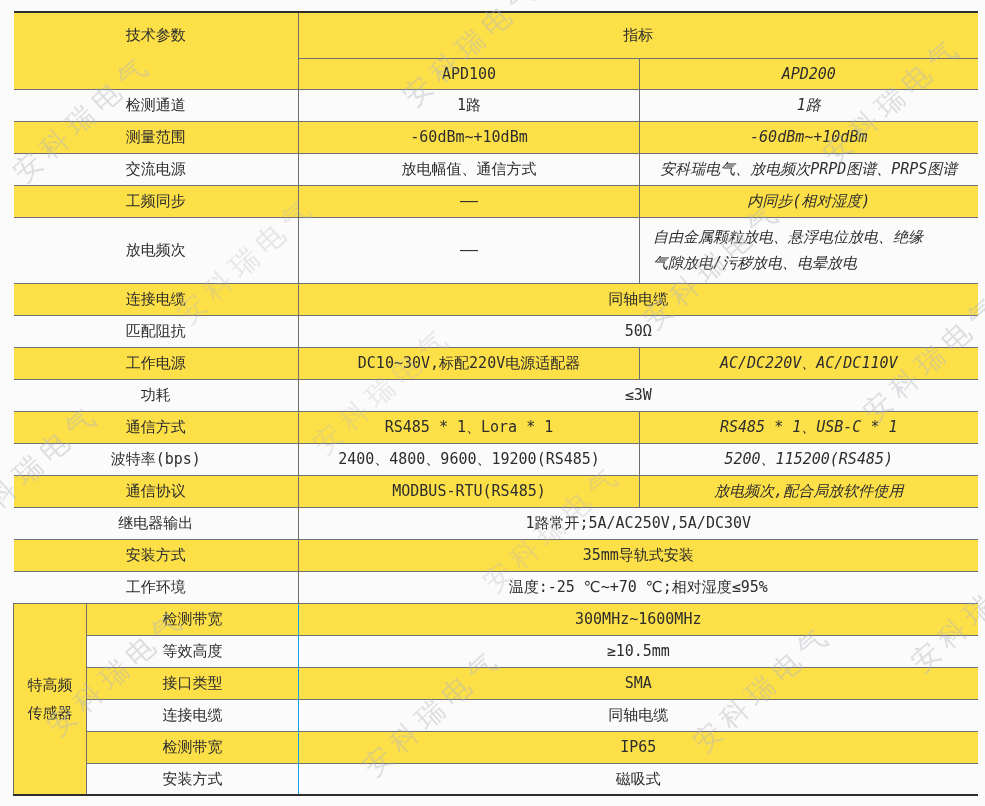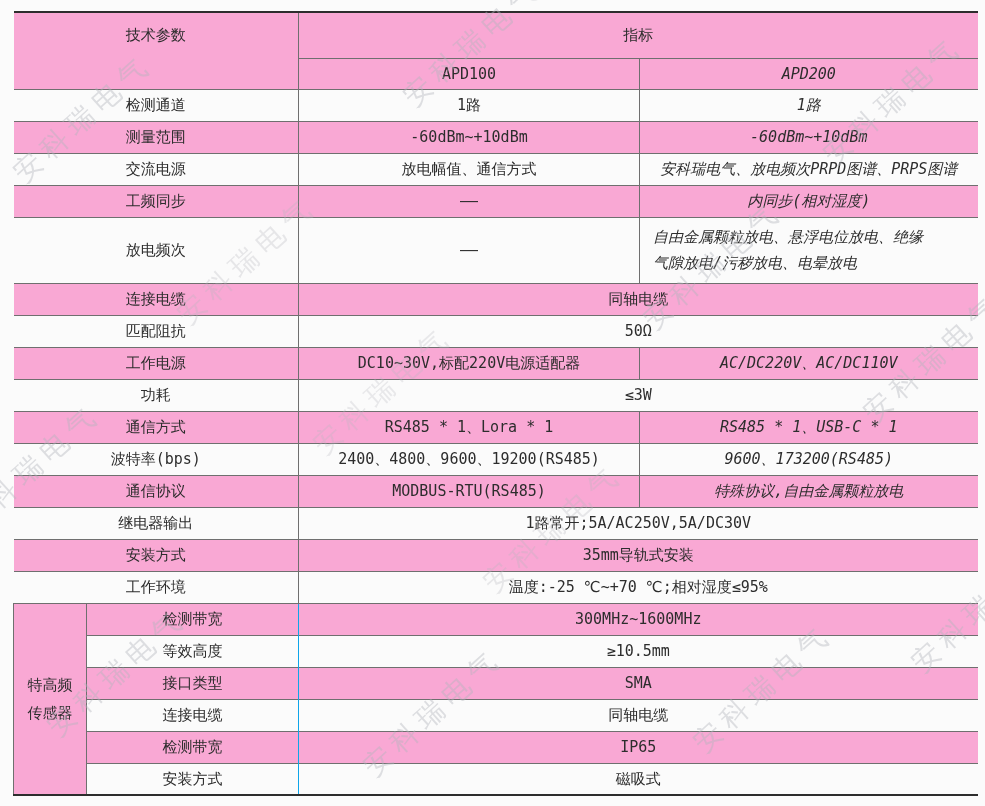--- a/index.html
+++ b/index.html
@@ -54,21 +54,21 @@
 
   tr { border-bottom:1px solid #6f6f6f; height:32px; }
   tr.h1 { height:46px; }
   tr.h2 { height:31px; }
   tr.tall { height:66px; border-bottom:1px solid #6f6f6f; }
 
   td {
     text-align:center; vertical-align:middle;
     padding:0 6px; overflow:hidden;
   }
-  tr.gray > td { background:#f9a8d4; }
+  tr.gray > td { background:#fde047; }
 
   td.lbl { border-right:1px solid #6f6f6f; }
   td.vb  { border-left:1px solid #6f6f6f;font-style:italic; }
 
   td.hdr-param { vertical-align:top; padding-top:13px; }
 
   td.diag-b {
     text-align:left; padding:6px 13px;
     line-height:1.78; white-space:pre-line;
   }
@@ -164,26 +164,26 @@
       <td colspan="2">≤3W</td>
     </tr>
     <tr class="gray">
       <td colspan="2" class="lbl">通信方式</td>
       <td>RS485 * 1、Lora * 1</td>
       <td class="vb">RS485 * 1、USB-C * 1</td>
     </tr>
     <tr>
       <td colspan="2" class="lbl">波特率(bps)</td>
       <td>2400、4800、9600、19200(RS485)</td>
-      <td class="vb">9600、173200(RS485)</td>
+      <td class="vb">5200、115200(RS485)</td>
     </tr>
     <tr class="gray">
       <td colspan="2" class="lbl">通信协议</td>
       <td>MODBUS-RTU(RS485)</td>
-      <td class="vb">特殊协议,自由金属颗粒放电</td>
+      <td class="vb">放电频次,配合局放软件使用</td>
     </tr>
     <tr>
       <td colspan="2" class="lbl">继电器输出</td>
       <td colspan="2">1路常开;5A/AC250V,5A/DC30V</td>
     </tr>
     <tr class="gray">
       <td colspan="2" class="lbl">安装方式</td>
       <td colspan="2">35mm导轨式安装</td>
     </tr>
     <tr>

